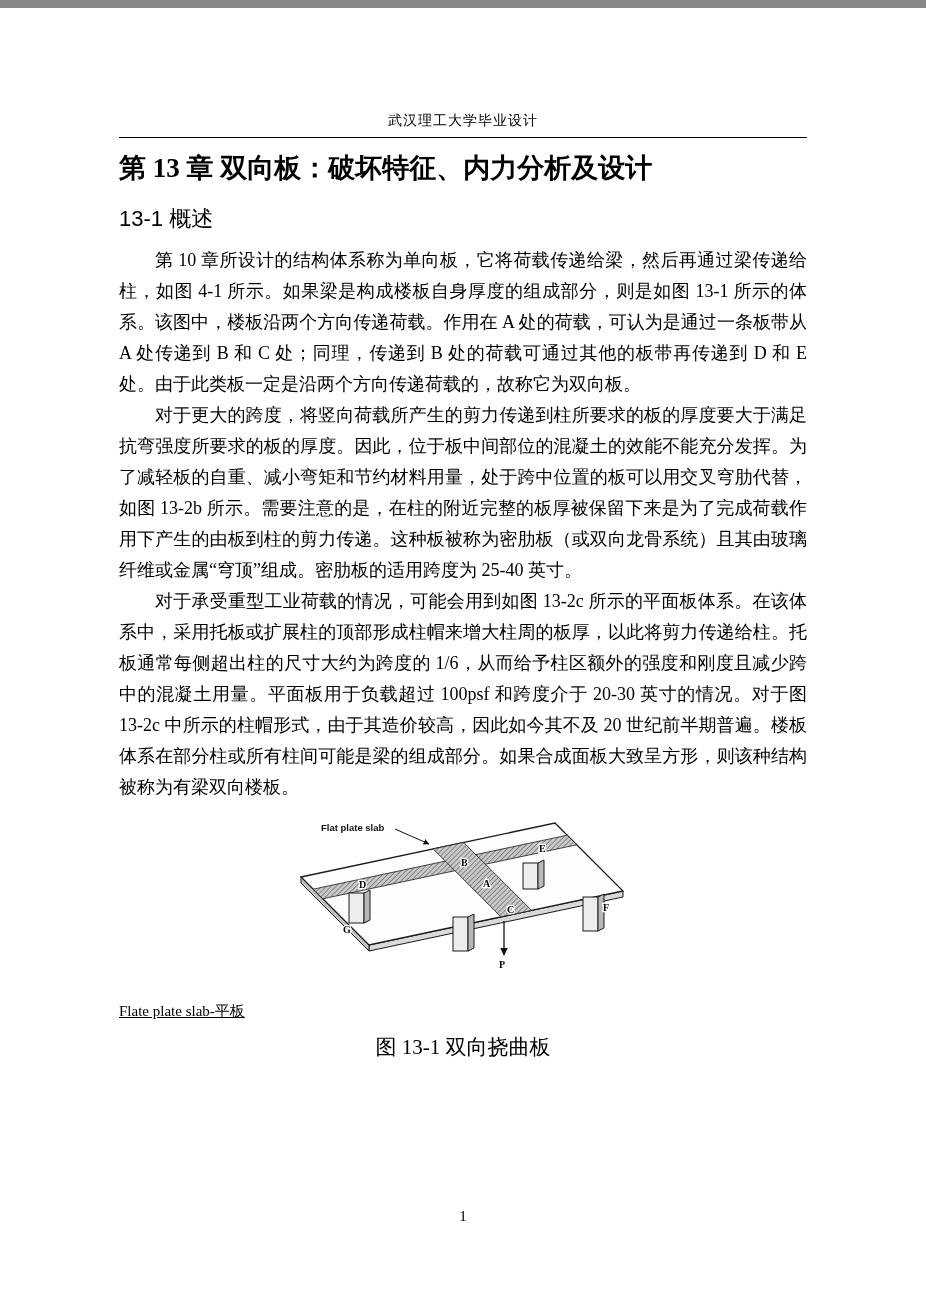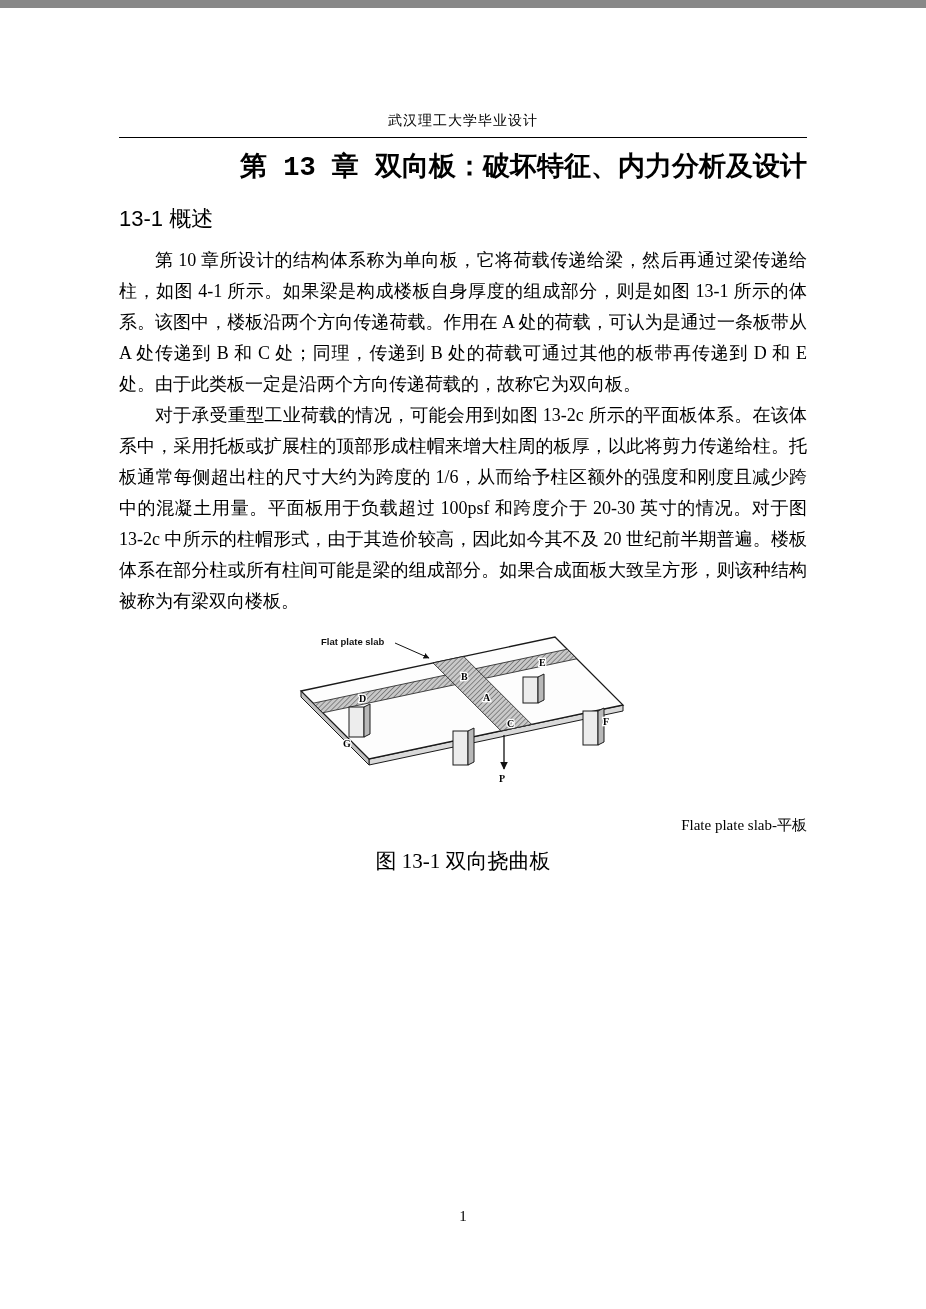--- a/index.html
+++ b/index.html
@@ -18,43 +18,43 @@
     left: 119px; right: 119px; top: 104px;
   }
   .header {
     text-align: center;
     font-size: 14px;
     letter-spacing: 1px;
     padding-bottom: 7px;
     border-bottom: 1px solid #000;
   }
   .chapter-title {
-    text-align: right;
-    font-family: Liberation Mono, monospace;
+    text-align: left;
+    font-family: Liberation Serif, serif;
     font-weight: bold;
     font-size: 27px;
     line-height: 36px;
     margin-top: 12px;
   }
   .section-heading {
     font-family: "Liberation Sans", "DejaVu Sans", sans-serif;
     font-weight: normal;
     font-size: 22px;
     line-height: 28px;
     margin-top: 19px;
   }
   .body-text {
     margin-top: 12px;
     font-size: 18px;
     line-height: 31px;
     text-align: justify;
   }
   .body-text p { text-indent: 2em; }
   .figure-block { margin-top: 12px; text-align: center; }
-  .fig-caption-en { font-size: 15px; margin-top: 8px; text-align: right; }
+  .fig-caption-en { font-size: 15px; margin-top: 8px; text-align: left; text-decoration: underline; }
   .fig-caption-zh { font-size: 21px; margin-top: 12px; text-align: center; }
   .page-number {
     position: absolute;
     top: 1200px; left: 0; right: 0;
     text-align: center;
     font-size: 15px;
   }
   .fig-letter {
     font-family: "Liberation Serif", serif;
     font-size: 10px;
@@ -80,20 +80,21 @@
     <div class="header">
       <span>武汉理工大学毕业设计</span>
     </div>
 
     <h1 class="chapter-title">第 13 章 双向板：破坏特征、内力分析及设计</h1>
 
     <h2 class="section-heading">13-1 概述</h2>
 
     <div class="body-text">
       <p>第 10 章所设计的结构体系称为单向板，它将荷载传递给梁，然后再通过梁传递给柱，如图 4-1 所示。如果梁是构成楼板自身厚度的组成部分，则是如图 13-1 所示的体系。该图中，楼板沿两个方向传递荷载。作用在 A 处的荷载，可认为是通过一条板带从 A 处传递到 B 和 C 处；同理，传递到 B 处的荷载可通过其他的板带再传递到 D 和 E 处。由于此类板一定是沿两个方向传递荷载的，故称它为双向板。</p>
+      <p>对于更大的跨度，将竖向荷载所产生的剪力传递到柱所要求的板的厚度要大于满足抗弯强度所要求的板的厚度。因此，位于板中间部位的混凝土的效能不能充分发挥。为了减轻板的自重、减小弯矩和节约材料用量，处于跨中位置的板可以用交叉穹肋代替，如图 13-2b 所示。需要注意的是，在柱的附近完整的板厚被保留下来是为了完成荷载作用下产生的由板到柱的剪力传递。这种板被称为密肋板（或双向龙骨系统）且其由玻璃纤维或金属“穹顶”组成。密肋板的适用跨度为 25-40 英寸。</p>
       <p>对于承受重型工业荷载的情况，可能会用到如图 13-2c 所示的平面板体系。在该体系中，采用托板或扩展柱的顶部形成柱帽来增大柱周的板厚，以此将剪力传递给柱。托板通常每侧超出柱的尺寸大约为跨度的 1/6，从而给予柱区额外的强度和刚度且减少跨中的混凝土用量。平面板用于负载超过 100psf 和跨度介于 20-30 英寸的情况。对于图 13-2c 中所示的柱帽形式，由于其造价较高，因此如今其不及 20 世纪前半期普遍。楼板体系在部分柱或所有柱间可能是梁的组成部分。如果合成面板大致呈方形，则该种结构被称为有梁双向楼板。</p>
     </div>
 
     <div class="figure-block">
       <svg viewBox="0 0 340 175" width="340" height="175" xmlns="http://www.w3.org/2000/svg">
         <defs>
           <pattern id="hatch" width="3.5" height="3.5" patternUnits="userSpaceOnUse" patternTransform="rotate(45)">
             <rect width="3.5" height="3.5" fill="#c9c9c9"></rect>
             <line x1="0" y1="0" x2="0" y2="3.5" stroke="#4a4a4a" stroke-width="1.1"></line>
           </pattern>

